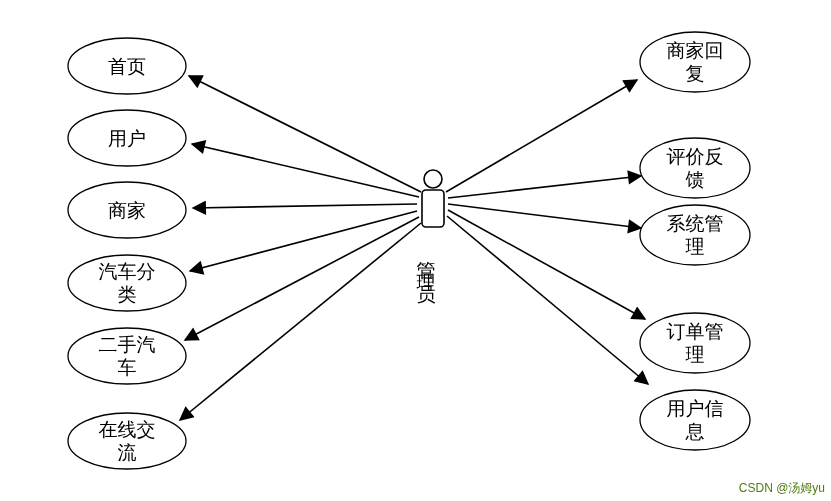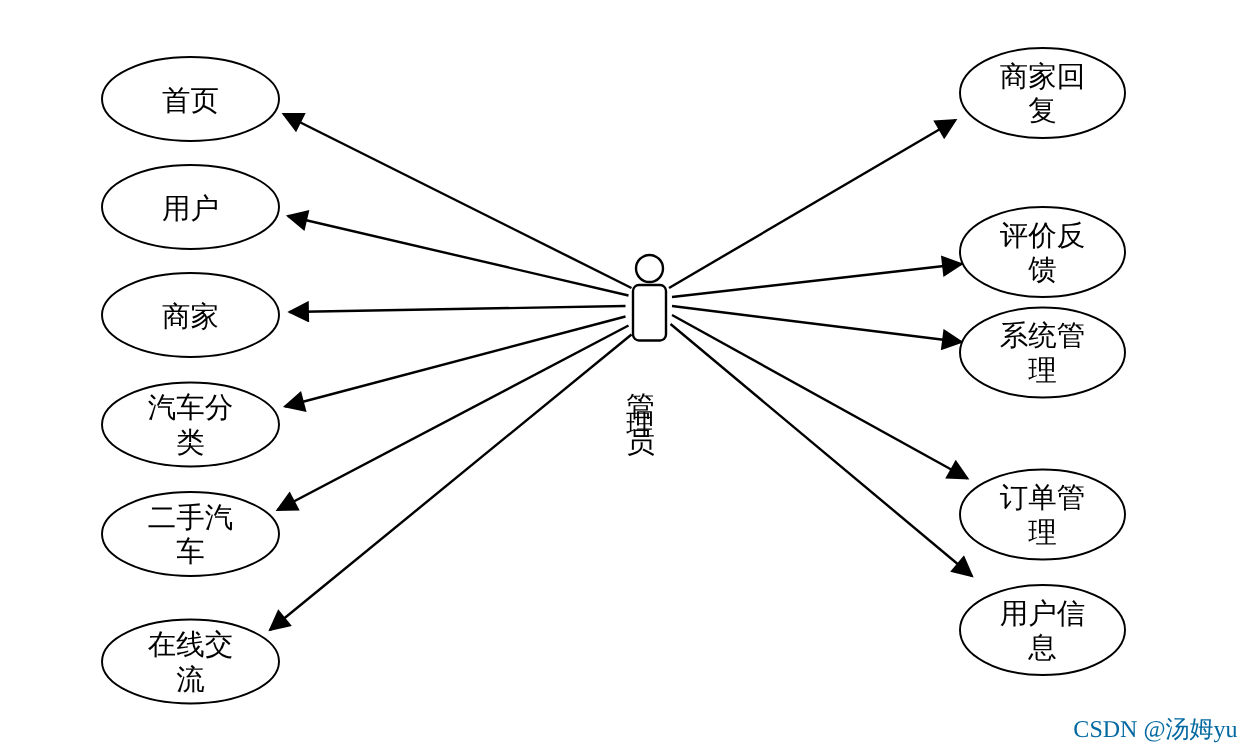--- a/index.html
+++ b/index.html
@@ -22,23 +22,23 @@
     left:413px;top:246px;
     writing-mode:vertical-rl;
     text-orientation:upright;
     letter-spacing:12px;
     font-size:19px;
     color:#000000;
   }
   .watermark{
     position:absolute;
     right:6px;bottom:4px;
-    font-size:16px;
-    color:#0369a1;
-    font-family:Liberation Serif, serif;
+    font-size:12px;
+    color:#4d7c0f;
+    font-family:Liberation Sans, sans-serif;
   }
 </style>
 </head>
 <body>
 
 <div class="canvas">
 
   <svg width="831" height="501" viewBox="0 0 831 501">
     <defs>
       <marker id="arrow" viewBox="0 0 10 10" refX="9" refY="5" markerWidth="11" markerHeight="9" orient="auto">

